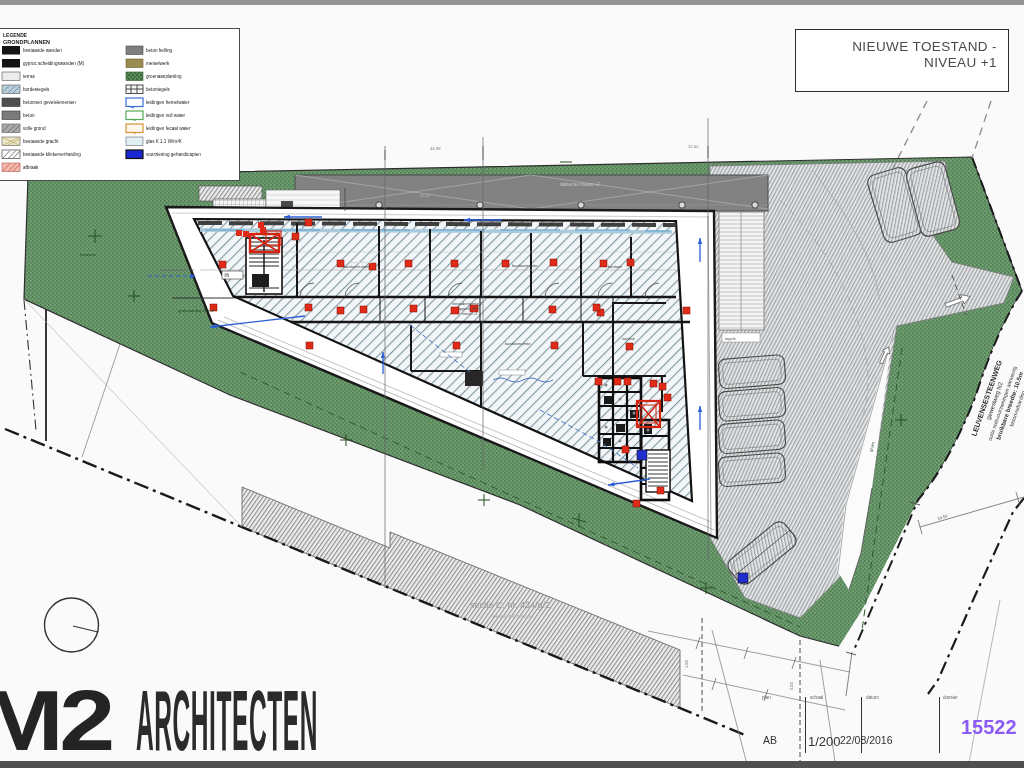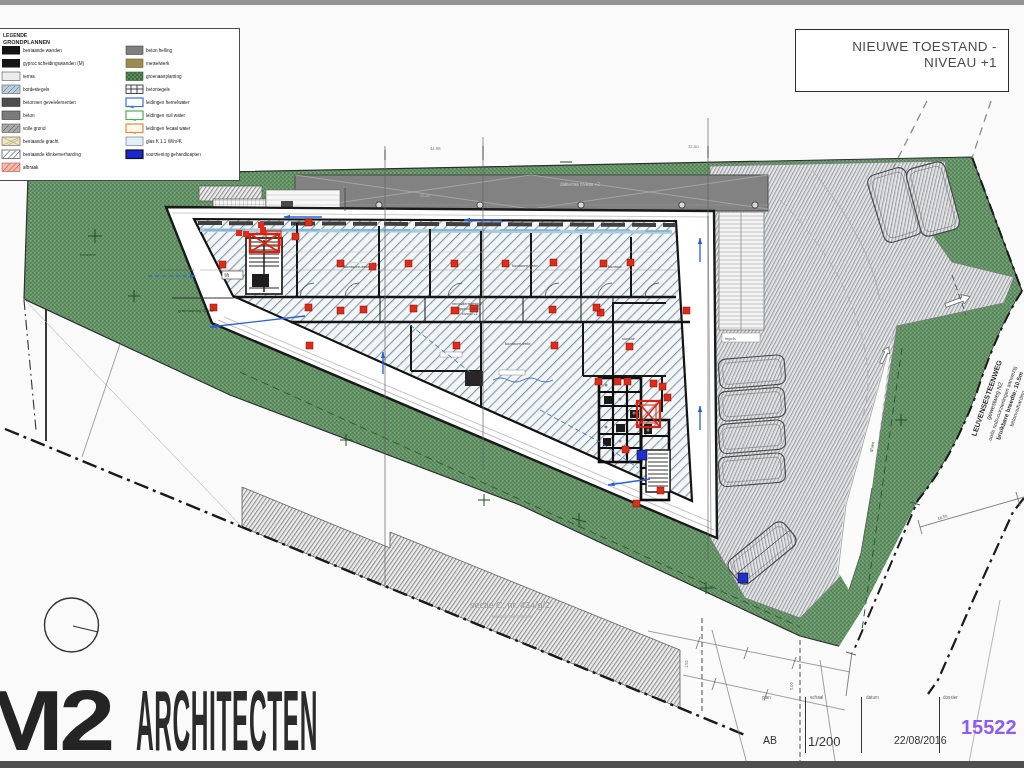--- a/index.html
+++ b/index.html
@@ -467,21 +467,21 @@
 <div class="abs" style="left:0;top:690px;width:1024px;height:70px;color:#333">
  <div class="abs" style="left:762px;top:5px;font-size:4.6px;color:#666">plan</div>
  <div class="abs" style="left:810px;top:5px;font-size:4.6px;color:#666">schaal</div>
  <div class="abs" style="left:866px;top:5px;font-size:4.6px;color:#666">datum</div>
  <div class="abs" style="left:943px;top:5px;font-size:4.6px;color:#666">dossier</div>
  <div class="abs" style="left:805px;top:7px;width:1px;height:56px;background:#333"></div>
  <div class="abs" style="left:861px;top:7px;width:1px;height:56px;background:#333"></div>
  <div class="abs" style="left:939px;top:7px;width:1px;height:56px;background:#333"></div>
  <div class="abs" style="left:763px;top:44px;font-size:10.5px">AB</div>
  <div class="abs" style="left:808px;top:44px;font-size:13px">1/200</div>
- <div class="abs" style="left:894px;top:44px;font-size:10.5px">22/08/2016</div>
+ <div class="abs" style="left:840px;top:44px;font-size:10.5px">22/08/2016</div>
  <div class="abs" style="left:961px;top:26px;font-size:20px;font-weight:bold;color:#8b5cf6">15522</div>
 </div>
 
 <div class="abs" style="left:-20px;top:683px;width:150px;overflow:visible">
  <span style="display:inline-block;transform:scale(1.17,1.0);transform-origin:0 0;font-weight:bold;font-size:86px;line-height:74px;color:#242424;letter-spacing:-4px">M2</span>
 </div>
 <div class="abs" style="left:136px;top:683px;width:500px;overflow:visible">
  <span style="display:inline-block;transform:scale(0.285,1.0);transform-origin:0 0;font-weight:bold;font-size:86px;line-height:74px;color:#2b2b2b;letter-spacing:2px">ARCHITECTEN</span>
 </div>
 </div>

